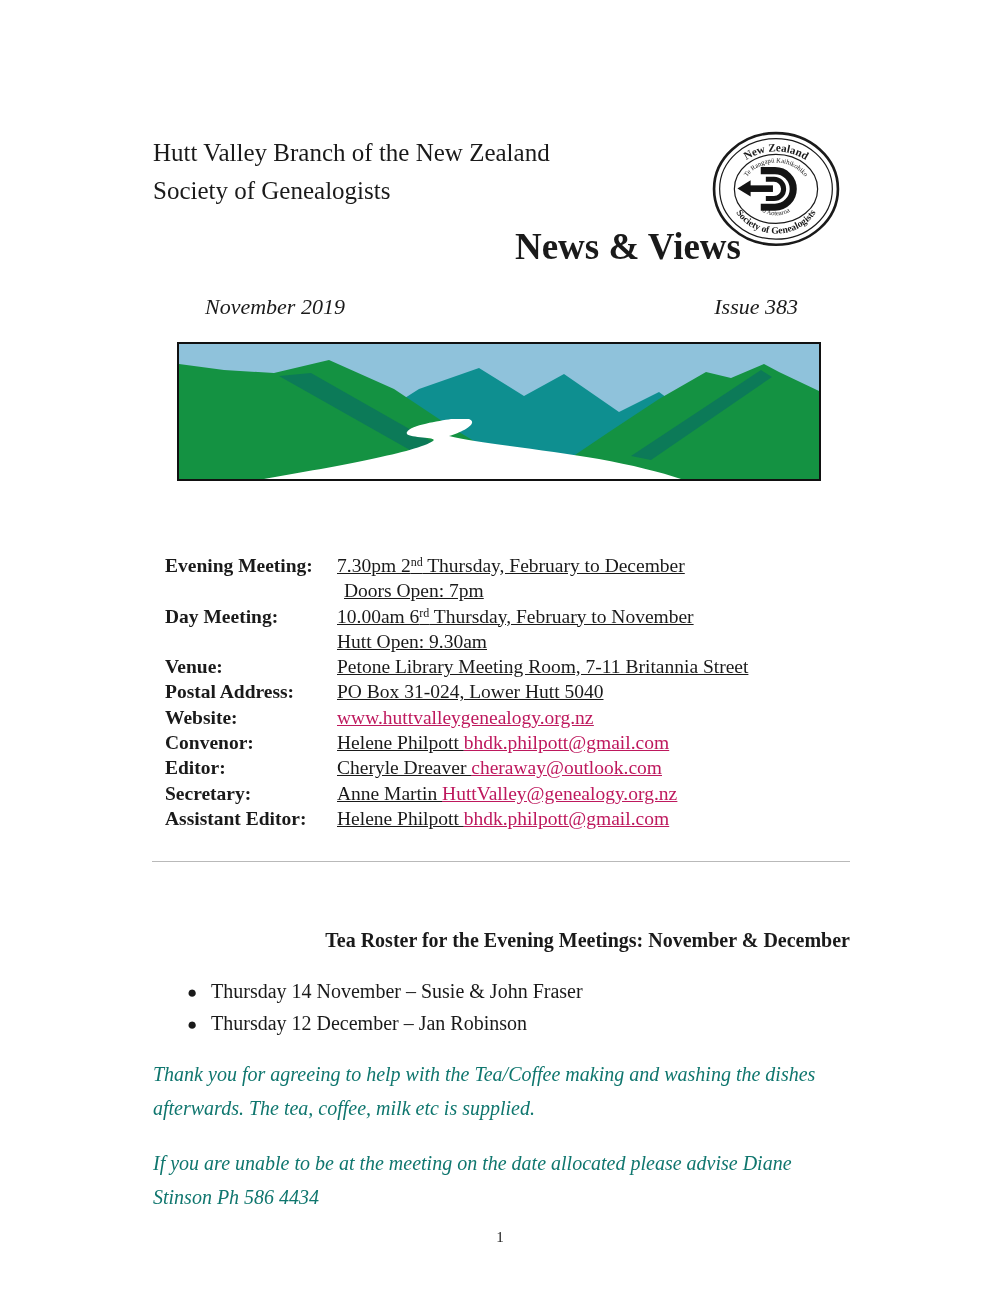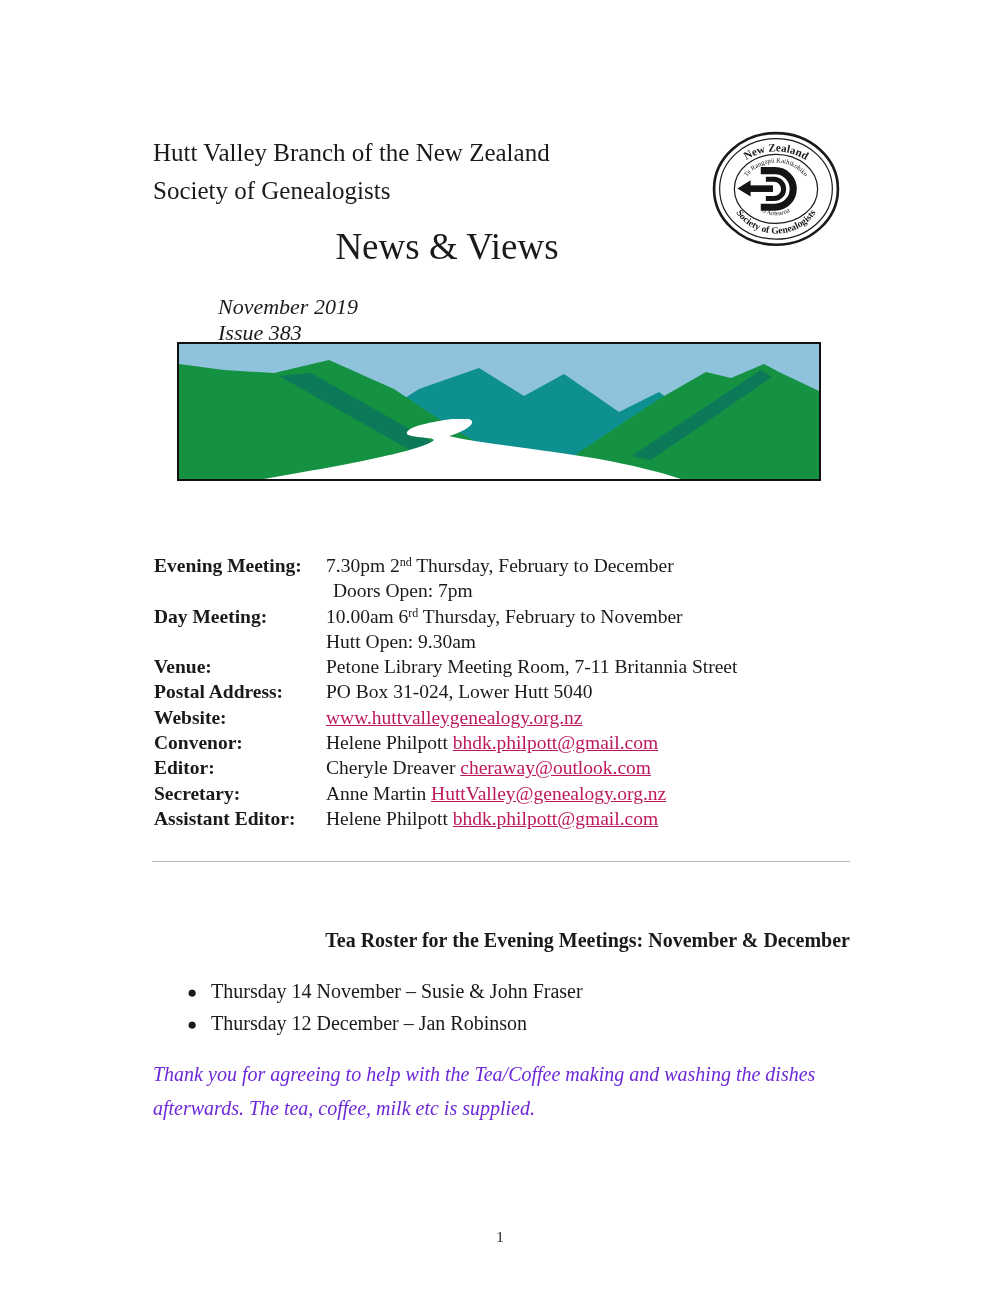--- a/index.html
+++ b/index.html
@@ -3,47 +3,47 @@
 <meta charset="utf-8">
 <style>
   html,body{margin:0;padding:0;background:#ffffff;}
   body{width:1000px;height:1294px;position:relative;font-family:"Liberation Serif",serif;color:#1a1a1a;}
   .page{position:absolute;inset:0;background:#ffffff;overflow:hidden;margin-top:24px;}
 
   .org-title{position:absolute;left:153px;top:110px;width:560px;font-size:25px;line-height:38px;}
   .logo{position:absolute;left:710px;top:105px;width:132px;height:122px;}
 
   .main-title{position:absolute;left:153px;top:199px;width:588px;margin:0;
-              font-size:37px;font-weight:normal;text-align:center;line-height:48px;}
+              font-size:37px;font-weight:bold;text-align:right;line-height:48px;}
 
-  .issue-row{position:absolute;left:166px;top:270px;width:697px;box-sizing:border-box;
-             padding:0 52px;display:flex;justify-content:center;
-             font-size:22px;font-style:italic;flex-direction:column;}
+  .issue-row{position:absolute;left:153px;top:270px;width:697px;box-sizing:border-box;
+             padding:0 52px;display:flex;justify-content:space-between;
+             font-size:22px;font-style:italic;}
 
   .banner{position:absolute;left:177px;top:318px;width:644px;height:139px;
           box-sizing:border-box;border:2px solid #111111;}
   .banner svg{display:block;width:100%;height:100%;}
 
-  .info{position:absolute;left:154px;top:529px;width:697px;font-size:19.5px;line-height:25.3px;}
+  .info{position:absolute;left:165px;top:529px;width:697px;font-size:19.5px;line-height:25.3px;}
   .info-row{display:flex;}
   .info-label{width:172px;flex:0 0 172px;font-weight:bold;}
-  .info-value{flex:1;}
+  .info-value{flex:1;text-decoration:underline;}
   .info-value.indent1{padding-left:7px;}
   sup.ord{font-size:12px;vertical-align:6px;line-height:0;}
   a.doc-link{color:#be185d;text-decoration:underline;cursor:pointer;}
 
   .rule{position:absolute;left:152px;top:829px;width:698px;height:0;
         border:0;border-top:1.4px solid #b9b9b9;}
 
   .tea{position:absolute;left:153px;top:901px;width:697px;}
   .tea h2{margin:0;font-size:20px;font-weight:bold;text-align:right;line-height:30px;}
   .tea ul{list-style:none;margin:21px 0 0 0;padding:0 0 0 34px;}
   .tea li{font-size:20px;line-height:30px;display:flex;align-items:baseline;}
   .bullet{width:24px;flex:0 0 24px;font-size:17px;}
-  .note{margin:0;font-size:20px;font-style:italic;color:#6d28d9;line-height:34px;width:692px;}
+  .note{margin:0;font-size:20px;font-style:italic;color:#0f766e;line-height:34px;width:692px;}
   .note.first{margin-top:17px;}
   .note.second{margin-top:21px;}
 
   .page-footer{position:absolute;left:0;top:1205px;width:1000px;text-align:center;
                font-size:15px;}
 </style>
 </head>
 <body>
 
 <div class="page">
@@ -166,19 +166,20 @@
       <li>
         <span class="bullet">●</span>
         <span>Thursday 14 November – Susie &amp; John Fraser</span>
       </li>
       <li>
         <span class="bullet">●</span>
         <span>Thursday 12 December – Jan Robinson</span>
       </li>
     </ul>
     <p class="note first">Thank you for agreeing to help with the Tea/Coffee making and washing the dishes afterwards. The tea, coffee, milk etc is supplied.</p>
+    <p class="note second">If you are unable to be at the meeting on the date allocated please advise Diane Stinson Ph 586 4434</p>
   </section>
 
   <div class="page-footer">
     <span>1</span>
   </div>
 
 </div>
 
 </body></html>

